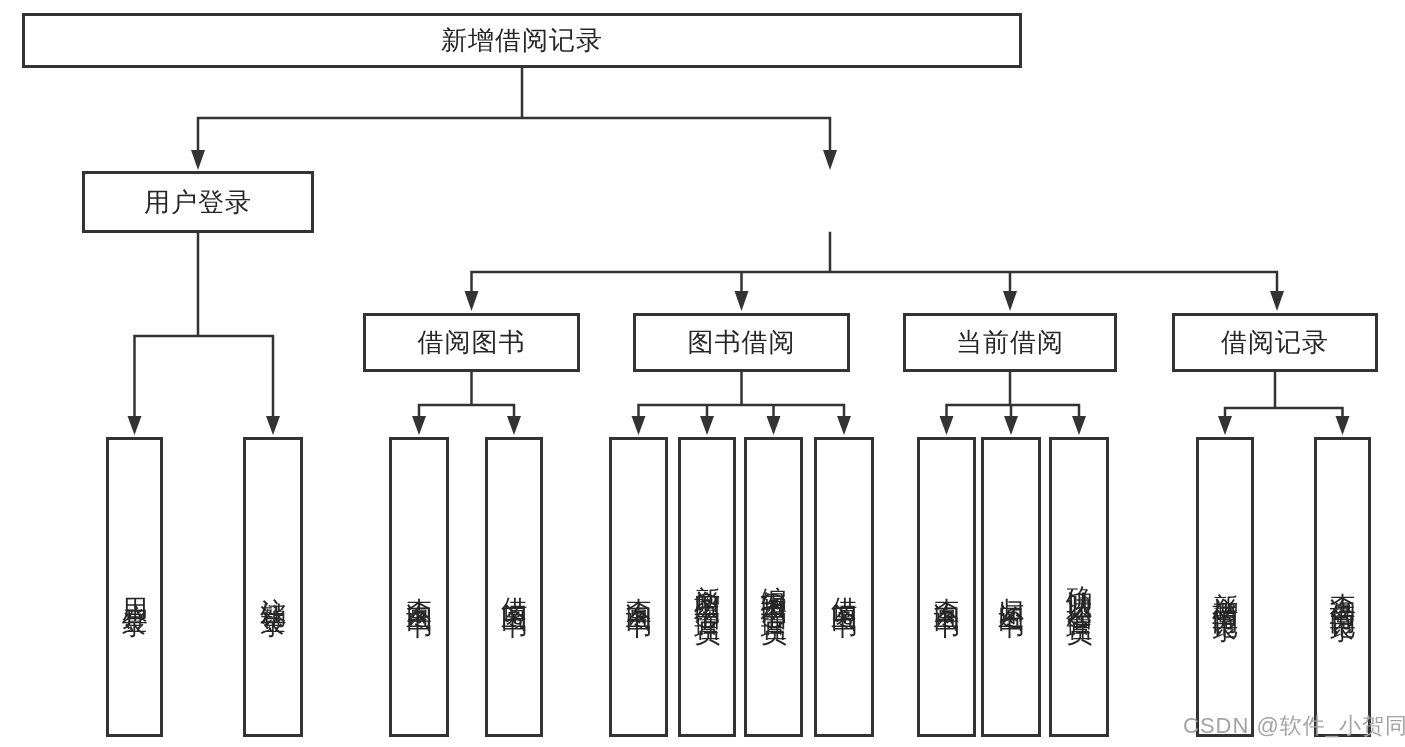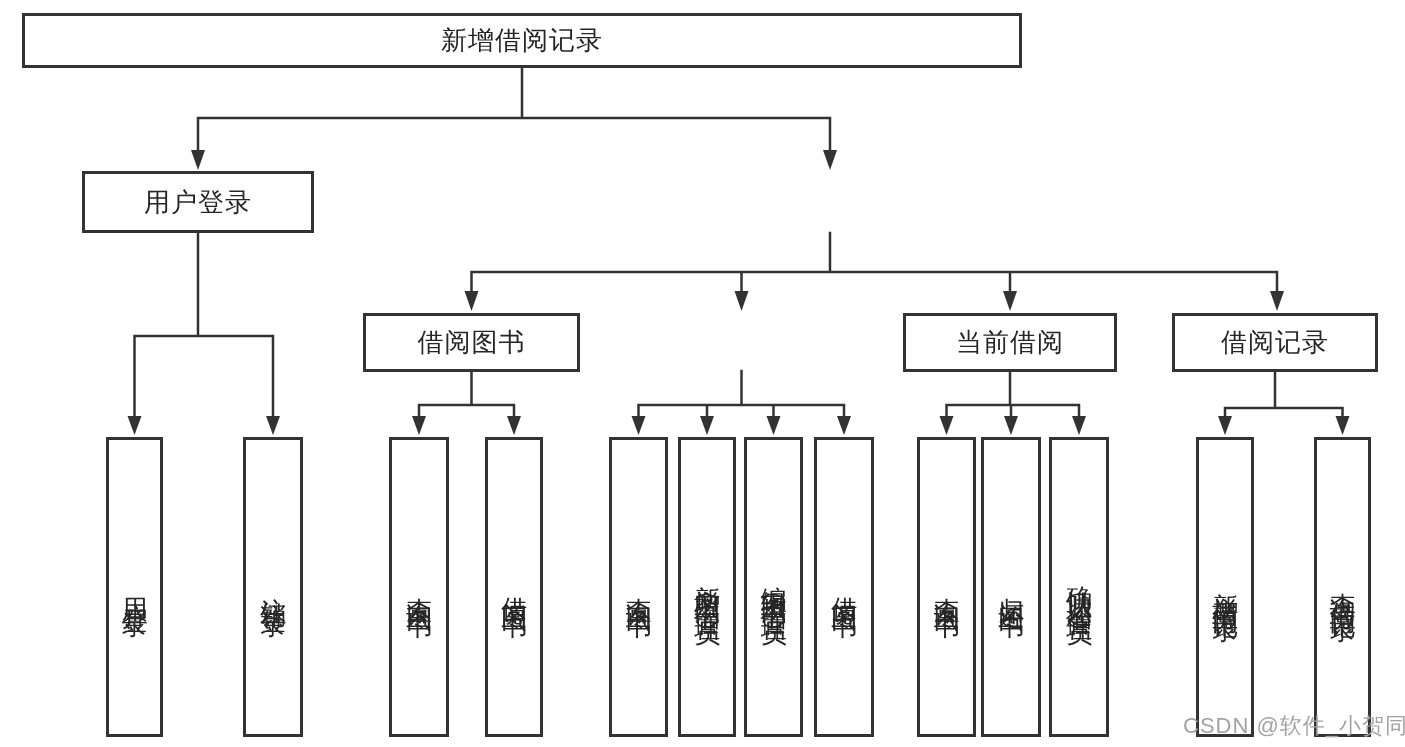--- a/index.html
+++ b/index.html
@@ -71,20 +71,23 @@
     <span>新增借阅记录</span>
   </div>
 
   <div class="box hbox" style="left:82px;top:171px;width:232px;height:62px">
     <span>用户登录</span>
   </div>
 
   <div class="box hbox" style="left:363px;top:313px;width:217px;height:59px">
     <span>借阅图书</span>
   </div>
+  <div class="box hbox" style="left:633px;top:313px;width:217px;height:59px">
+    <span>图书借阅</span>
+  </div>
   <div class="box hbox" style="left:903px;top:313px;width:214px;height:59px">
     <span>当前借阅</span>
   </div>
   <div class="box hbox" style="left:1172px;top:313px;width:206px;height:59px">
     <span>借阅记录</span>
   </div>
 
   <div class="box leaf" style="left:106px;top:437px;width:57px;height:300px">
     <span>用户登录</span>
   </div>

